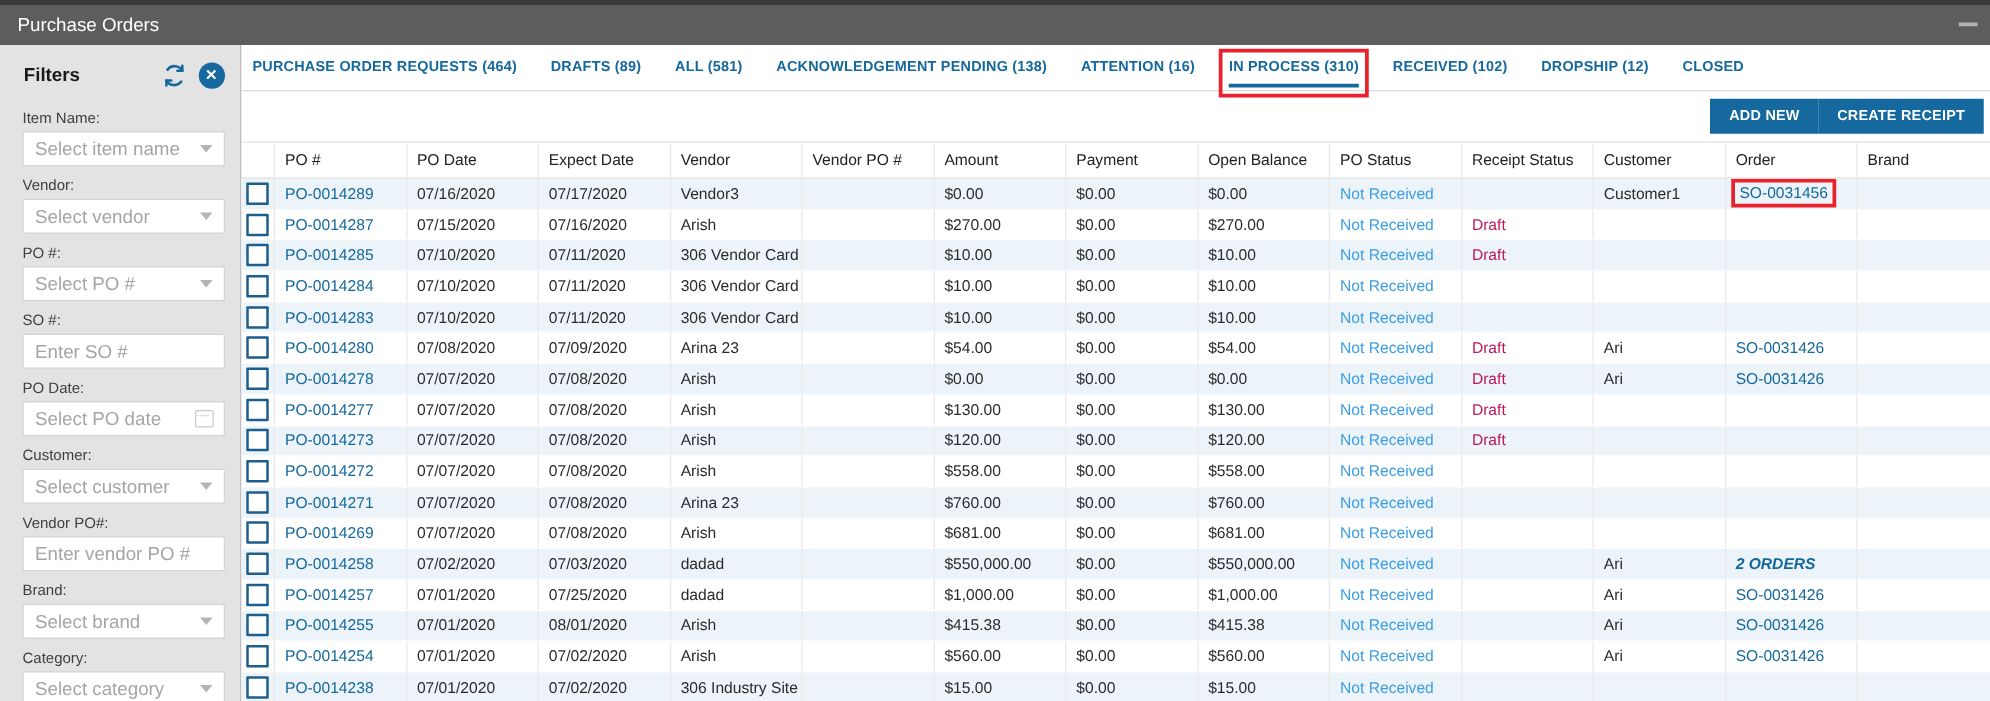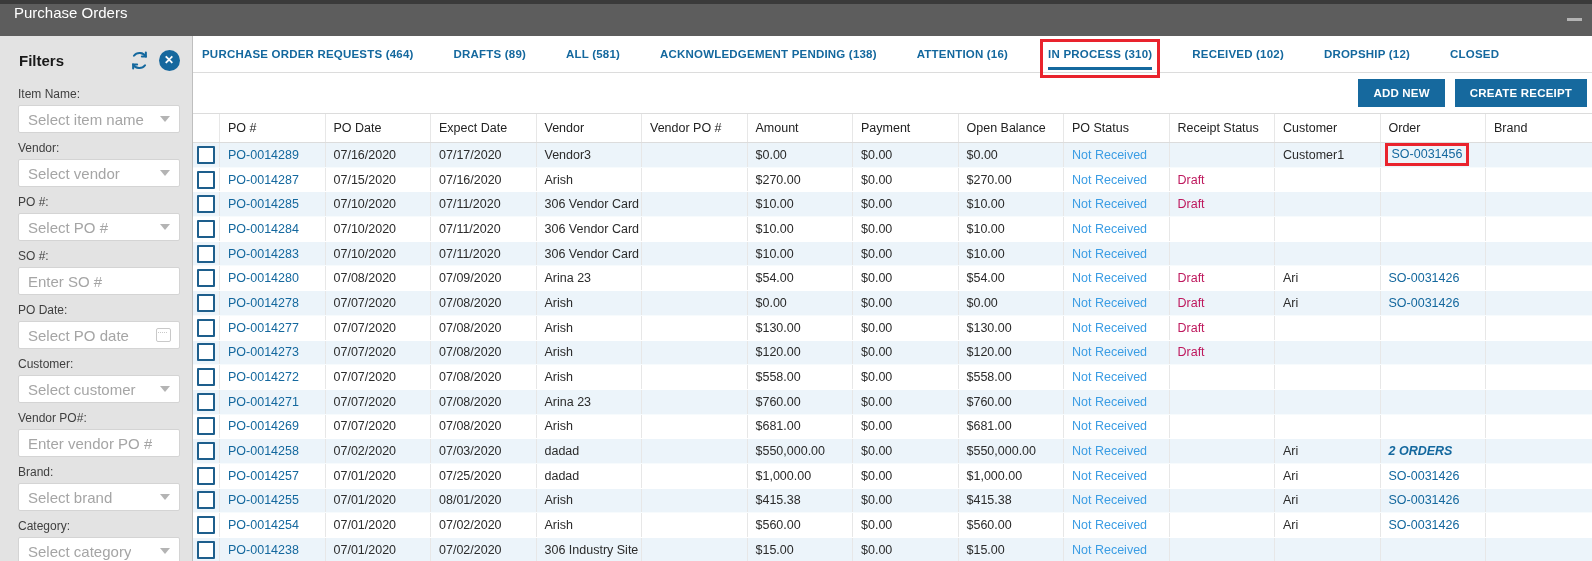--- a/index.html
+++ b/index.html
@@ -1,21 +1,21 @@
 <!DOCTYPE html>
 <html><head>
 <meta charset="utf-8">
 <style>
   html,body{margin:0;padding:0;}
   body{font-family:"Liberation Sans",sans-serif;}
   .screen{position:relative;width:1592px;height:561px;background:#fff;overflow:hidden;}
 
   
   .titlebar-strip{height:4px;background:#3a3a3a;}
-  .titlebar{height:32px;background:#5d5d5d;display:flex;color:#fff;
+  .titlebar{height:32px;background:#5d5d5d;display:flex;align-items:center;color:#fff;
             font-size:15px;padding-left:14px;position:relative;}
   .min-dash{position:absolute;right:10px;top:14px;width:15px;height:3px;background:#b3b3b3;}
 
   
   .app{display:flex;height:525px;}
   .sidebar{width:193px;min-width:193px;background:#e3e3e3;border-right:1px solid #bfbfbf;
            box-sizing:border-box;overflow:hidden;}
   .main{flex:1;display:flex;flex-direction:column;overflow:hidden;}
 
   
@@ -30,30 +30,30 @@
   .ffield{position:relative;height:26px;background:#fff;border:1px solid #d4d4d4;border-radius:2px;
           display:flex;align-items:center;padding:0 24px 0 9px;}
   .fph{font-size:15px;color:#a5a5a5;white-space:nowrap;overflow:hidden;}
   .caret{position:absolute;right:9px;top:10px;width:0;height:0;border-left:5px solid transparent;
          border-right:5px solid transparent;border-top:6px solid #b4b4b4;}
   .cal{position:absolute;right:8px;top:6px;width:13px;height:12px;border:1.5px solid #c9c9c9;border-radius:2px;}
   .cal:before{content:"";position:absolute;left:1px;top:1px;width:9px;height:2px;
               border-bottom:1.5px dotted #c9c9c9;}
 
   
-  .tabsrow{height:36px;display:flex;align-items:center;gap:40px;padding-left:9px;
+  .tabsrow{height:36px;display:flex;align-items:center;gap:27px;padding-left:9px;
            border-bottom:1px solid #dcdcdc;position:relative;overflow:visible;flex:0 0 auto;}
   .tab{position:relative;font-size:11.5px;font-weight:bold;color:#14689e;letter-spacing:.2px;
        padding:10px 0 11px 0;cursor:pointer;white-space:nowrap;}
   .tab.active:after{content:"";position:absolute;left:0;right:0;bottom:1px;height:3px;background:#14689e;}
   .red-frame{position:absolute;left:-8px;right:-8px;top:1px;bottom:-7px;border:3px solid #e9232d;
              pointer-events:none;z-index:5;}
 
   
-  .toolbar{height:40px;display:flex;align-items:center;justify-content:flex-end;gap:10px;
+  .toolbar{height:40px;display:flex;align-items:center;justify-content:flex-end;
            padding-right:5px;flex:0 0 auto;}
   .btn{background:#16699e;color:#fff;border:none;font-family:inherit;font-size:11.5px;font-weight:bold;
        height:28px;padding:0 15px;cursor:pointer;letter-spacing:.2px;}
 
   
   .grid{flex:1;overflow:hidden;font-size:12.5px;color:#2b2b2b;}
   .trow{display:flex;align-items:center;height:24.7px;box-sizing:border-box;}
   .thead{height:30px;border-top:1px solid #dcdcdc;border-bottom:1px solid #dcdcdc;color:#222;}
   .cell{box-sizing:border-box;padding:0 4px 0 8px;border-right:1px solid #e7e7e7;height:100%;
         display:flex;align-items:center;overflow:hidden;white-space:nowrap;}

